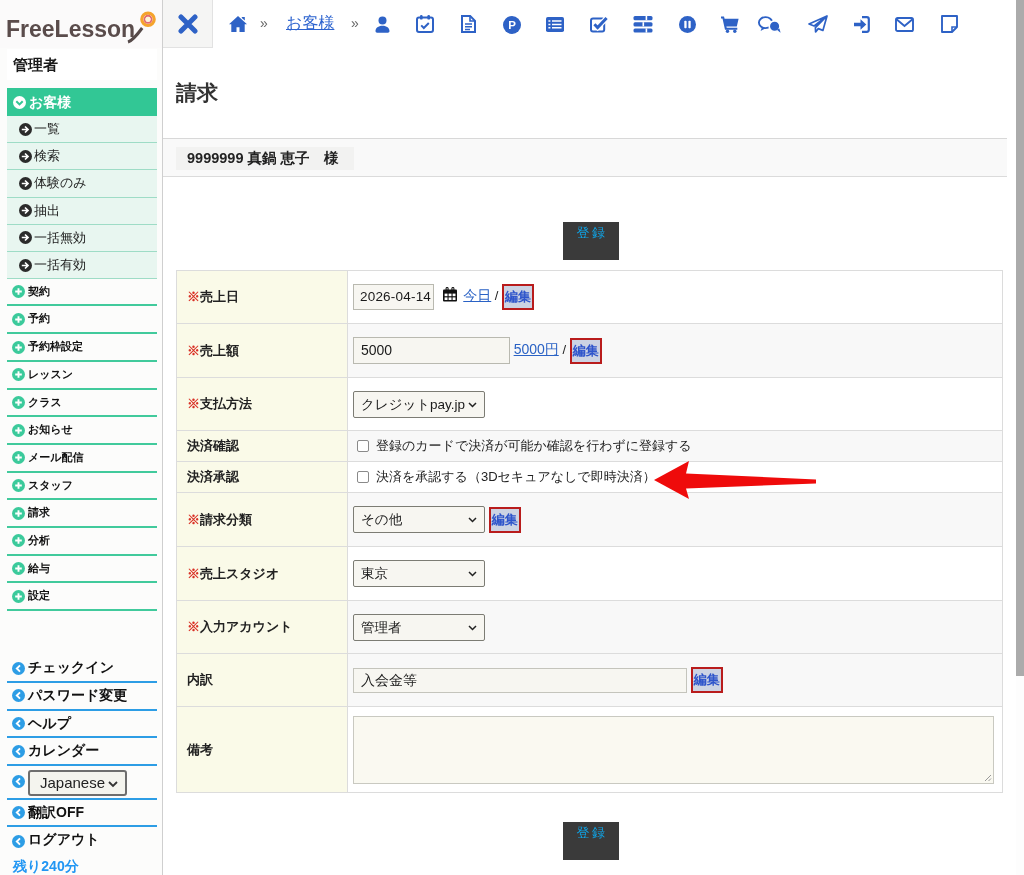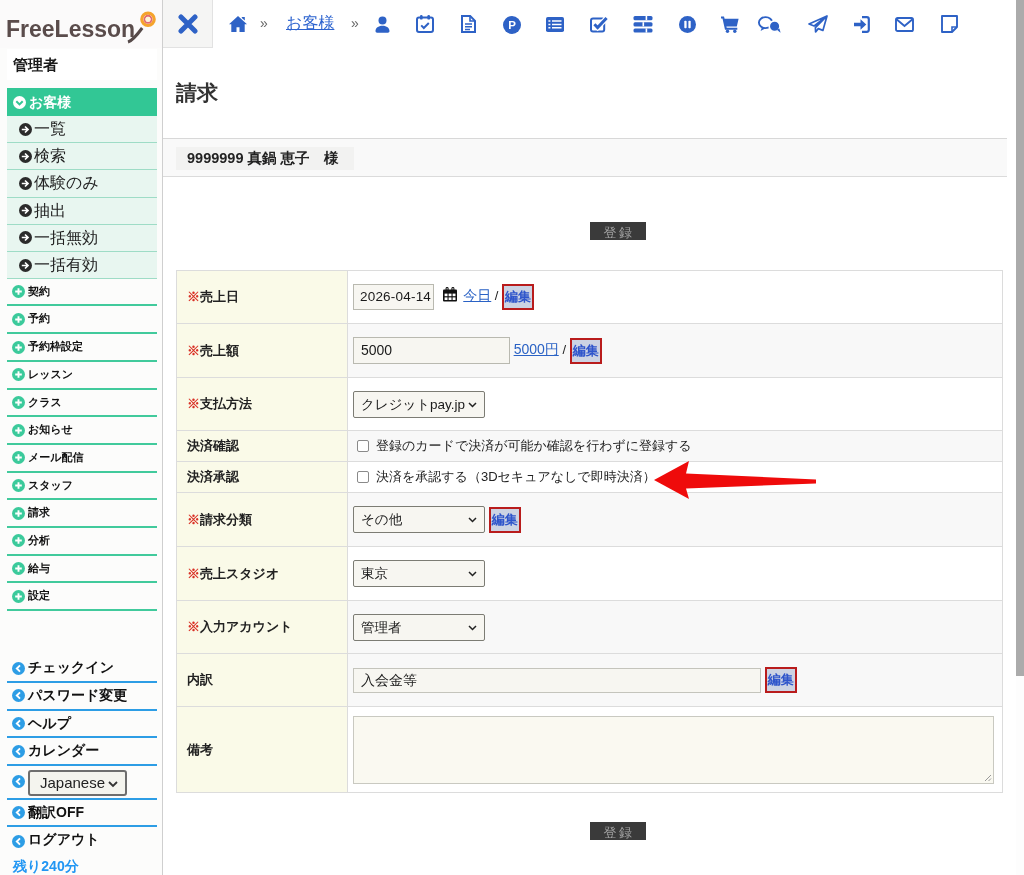--- a/index.html
+++ b/index.html
@@ -7,21 +7,21 @@
 body { font-family:"Liberation Sans",sans-serif; position:relative; background:#fff; color:#222; }
 .abs { position:absolute; }
 
 
 #sidebar { left:0; top:0; width:163px; height:875px; background:#fcfcfb; border-right:1px solid #cfcfcf; }
 #logo { left:0; top:0; width:162px; height:48px; background:#fbfafa; }
 #logotxt { left:6px; top:16px; font-size:23px; font-weight:bold; color:#5a4c4b; letter-spacing:0px; }
 #kanri { left:7px; top:49px; width:150px; height:31px; background:#fff; line-height:31px; padding-left:6px; font-weight:bold; font-size:15px; color:#1a1a1a; }
 #okyaku { left:7px; top:88px; width:150px; height:28px; background:#32c795; color:#fff; font-weight:bold; font-size:14px; line-height:28px; }
 #okyaku .txt { position:absolute; left:22px; top:0; }
-.subitem { position:relative; height:27.2px; background:#e8f6f0; border-bottom:1px solid #9edcc6; line-height:26px; font-size:16px; color:#222; }
+.subitem { position:relative; height:27.2px; background:#e8f6f0; border-bottom:1px solid #9edcc6; line-height:26px; font-size:13px; color:#222; }
 #sublist { left:7px; top:116px; width:150px; }
 .subitem .txt { position:absolute; left:27px; }
 .mainitem { position:relative; height:27.7px; border-bottom:2px solid #41ca9c; line-height:25.5px; font-size:11px; font-weight:bold; color:#111; }
 #mainlist { left:7px; top:278.8px; width:150px; }
 .mainitem .txt { position:absolute; left:21px; }
 #bluelist { left:7px; top:655.4px; width:150px; }
 .blueitem { position:relative; height:27.7px; border-bottom:2px solid #2d9de5; line-height:25px; font-size:14px; font-weight:bold; color:#111; }
 .blueitem .txt { position:absolute; left:21px; }
 .icon-abs { position:absolute; left:5px; top:50%; margin-top:-6.5px; }
 #jprow { height:33.5px; }
@@ -32,38 +32,38 @@
 #xbox { left:163px; top:0; width:50px; height:48px; background:#f5f5f4; border-right:1px solid #e2e2e2; border-bottom:1px solid #e2e2e2; }
 #bc-link { color:#2c63cf; font-size:16px; text-decoration:underline; font-weight:normal; white-space:nowrap; }
 .sep { color:#666; font-size:14px; }
 
 
 #main { left:163px; top:48px; width:853px; height:827px; background:#fff; }
 #title { left:176px; top:79px; font-size:21px; font-weight:bold; color:#333; }
 #hr1 { left:163px; top:138px; width:844px; height:1px; background:#d8d8d8; }
 #custbar { left:163px; top:139px; width:844px; height:38px; background:#f9f9f9; border-bottom:1px solid #dbdbdb; padding-left:13px; font-size:14.5px; font-weight:bold; color:#222; }
 #custbar span { display:inline-block; background:#f2f2f1; height:23px; line-height:23px; padding:0 11px; margin-top:7.5px; vertical-align:top; }
-.regbtn { left:590px; width:56px; height:18px; background:#3a3a3a; color:#a3a3a3; font-size:13px; text-align:center; line-height:22px; letter-spacing:2.5px; padding-left:2px; }
+.regbtn { left:563px; width:56px; height:38px; background:#3a3a3a; color:#0ea5e9; font-size:13px; text-align:center; line-height:22px; letter-spacing:2.5px; padding-left:2px; }
 
 
 #ftable { left:176px; top:270px; width:827px; border:1px solid #c9c9c9; border-collapse:collapse; }
 #ftable td { border:1px solid #dcdcdc; vertical-align:middle; }
 td.lbl { width:171px; background:#fafae8; font-size:13px; font-weight:bold; color:#222; padding-left:10px; }
 td.fld { padding-left:5px; font-size:13px; }
 tr.alt td.fld { background:#f8f8f8; }
 .req { color:#d93025; }
 .inp { display:inline-block; background:#f7f6f1; border:1px solid #b9b9b0; color:#1a1a1a; font-size:14px; vertical-align:middle; }
 .dt { width:81px; height:26px; line-height:24px; padding-left:6px; font-size:13.5px; letter-spacing:0.2px; }
 .amt { width:157px; height:27px; line-height:25px; padding-left:7px; }
 .sel { position:relative; width:132px; height:27px; line-height:25px; padding-left:7px; border:1px solid #7c7c74; border-radius:2px; font-size:13.5px; }
 .sel svg { position:absolute; right:7px; top:10px; }
 a.lnk { color:#2a62c5; font-size:14px; }
 .editbtn { display:inline-block; width:32px; height:26px; background:#ccd3e3; border:2px solid #b91c1c; color:#2f55cb; font-weight:bold; font-size:13px; text-align:center; line-height:22px; vertical-align:middle; }
 .cb { display:inline-block; width:12px; height:12px; background:#fff; border:1px solid #8a8a8a; border-radius:2px; vertical-align:-2px; margin-left:4px; margin-right:7px; }
-#uchiwake { width:408px; height:25px; line-height:23px; padding-left:7px; border:1px solid #c4c4bc; }
+#uchiwake { width:334px; height:25px; line-height:23px; padding-left:7px; border:1px solid #c4c4bc; }
 #biko { display:inline-block; width:641px; height:68px; background:#faf9f1; border:1px solid #c9c9c1; position:relative; }
 
 
 #sbtrack { left:1016px; top:0; width:8px; height:875px; background:#fdfdfd; }
 #sbthumb { left:1016px; top:0; width:8px; height:676px; background:#ababab; }
 </style>
 </head>
 <body>
 
 <div class="abs" id="sidebar"></div>

